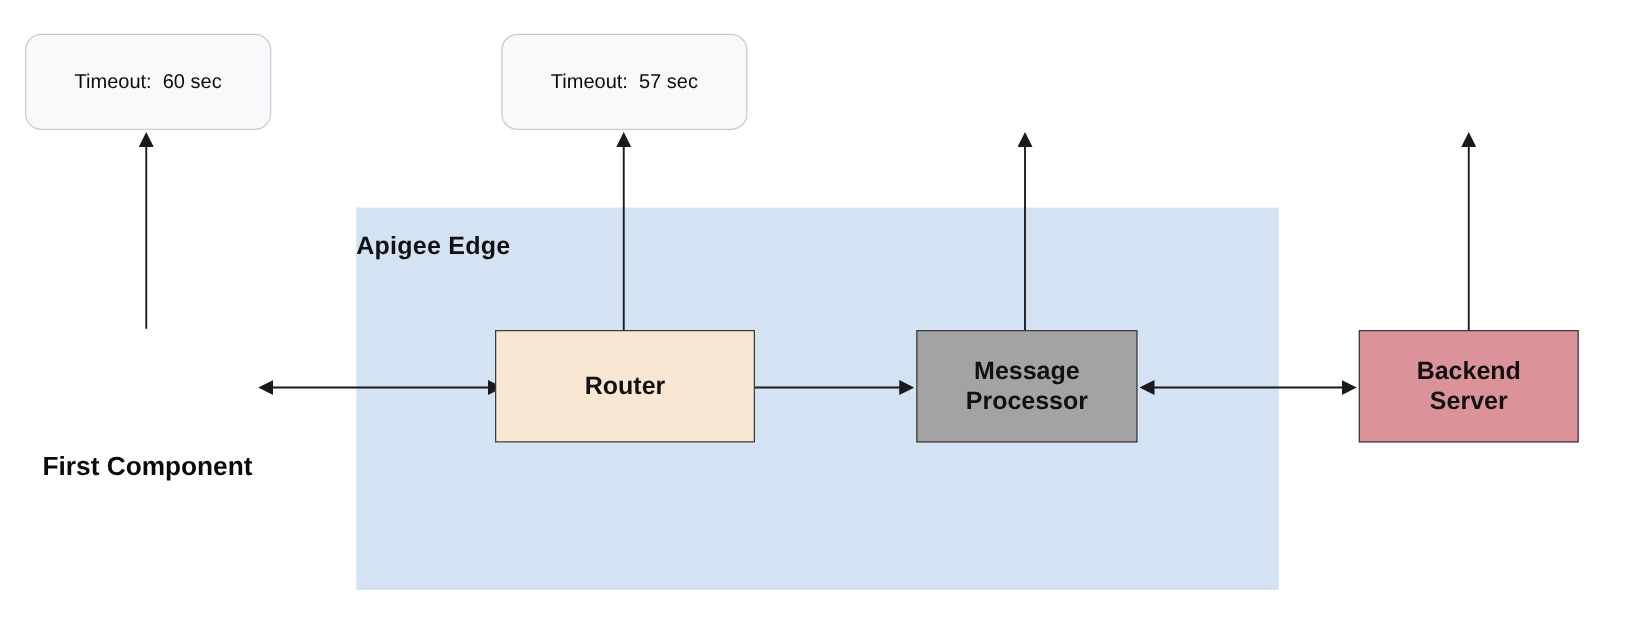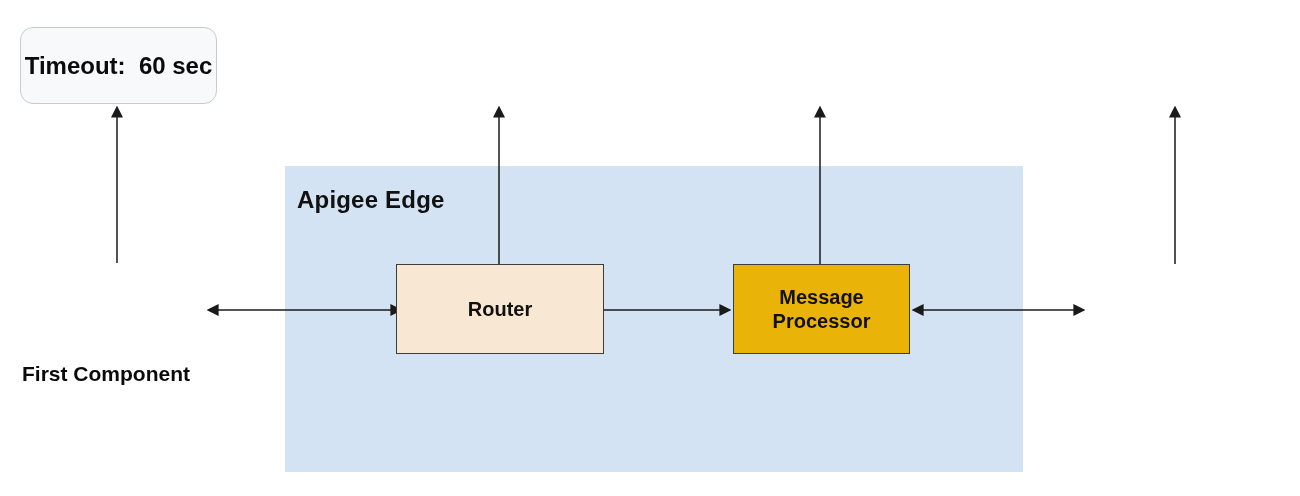--- a/index.html
+++ b/index.html
@@ -17,42 +17,42 @@
   }
   .region {
     position: absolute;
     left: 285px;
     top: 166px;
     width: 738px;
     height: 306px;
   }
   .region-label {
     position: absolute;
-    left: 12px;
+    left: 0;
     top: 20px;
-    font-size: 24px;
+    font-size: 20px;
     font-weight: bold;
     color: #111111;
     letter-spacing: 0.2px;
   }
   .timeout-box {
     position: absolute;
     top: 27px;
     width: 197px;
     height: 77px;
     border: 1px solid #c7ccd2;
     border-radius: 13px;
     display: flex;
     align-items: center;
     justify-content: center;
     box-sizing: border-box;
   }
   .timeout-label {
-    font-size: 24px;
-    font-weight: bold;
+    font-size: 16px;
+    font-weight: normal;
     color: #0b0b0b;
     white-space: pre;
   }
   .comp-box {
     position: absolute;
     top: 264px;
     height: 90px;
     border: 1.5px solid #3c3c3c;
     display: flex;
     align-items: center;
@@ -66,21 +66,21 @@
     color: #111111;
     line-height: 24px;
     white-space: pre-line;
   }
   .caption {
     position: absolute;
     top: 362px;
     font-size: 21px;
     font-weight: bold;
     color: #0b0b0b;
-    text-align: left;
+    text-align: center;
   }
   #arrow-layer {
     position: absolute;
     left: 0;
     top: 0;
     pointer-events: none;
   }
   #arrow-layer line {
     stroke: #1a1a1a;
     stroke-width: 1.5;
@@ -106,24 +106,31 @@
     <line x1="820" y1="264" x2="820" y2="108" marker-end="url(#ah)"></line>
     <line x1="1175" y1="264" x2="1175" y2="108" marker-end="url(#ah)"></line>
     <line x1="209" y1="310" x2="400" y2="310" marker-start="url(#ah)" marker-end="url(#ah)"></line>
     <line x1="584" y1="310" x2="729" y2="310" marker-start="url(#ah)" marker-end="url(#ah)"></line>
     <line x1="914" y1="310" x2="1083" y2="310" marker-start="url(#ah)" marker-end="url(#ah)"></line>
   </svg>
 
   <div class="timeout-box" style="left: 20px; background-color: rgb(247, 249, 250);">
     <span class="timeout-label">Timeout:  60 sec</span>
   </div>
+  <div class="timeout-box" style="left: 401px; background-color: rgb(247, 249, 250);">
+    <span class="timeout-label">Timeout:  57 sec</span>
+  </div>
 
   <div class="comp-box" style="left: 396px; width: 208px; background-color: rgb(248, 231, 210);">
     <span class="comp-label">Router</span>
   </div>
-  <div class="comp-box" style="left: 733px; width: 177px; background-color: #eab308;">
+  <div class="comp-box" style="left: 733px; width: 177px; background-color: #a3a3a3;">
     <span class="comp-label">Message
 Processor</span>
+  </div>
+  <div class="comp-box" style="left: 1087px; width: 176px; background-color: rgb(219, 147, 153);">
+    <span class="comp-label">Backend
+Server</span>
   </div>
 
   <div class="caption" style="left:22px; width:192px;">First Component</div>
 
 </div>
 
 </body></html>

